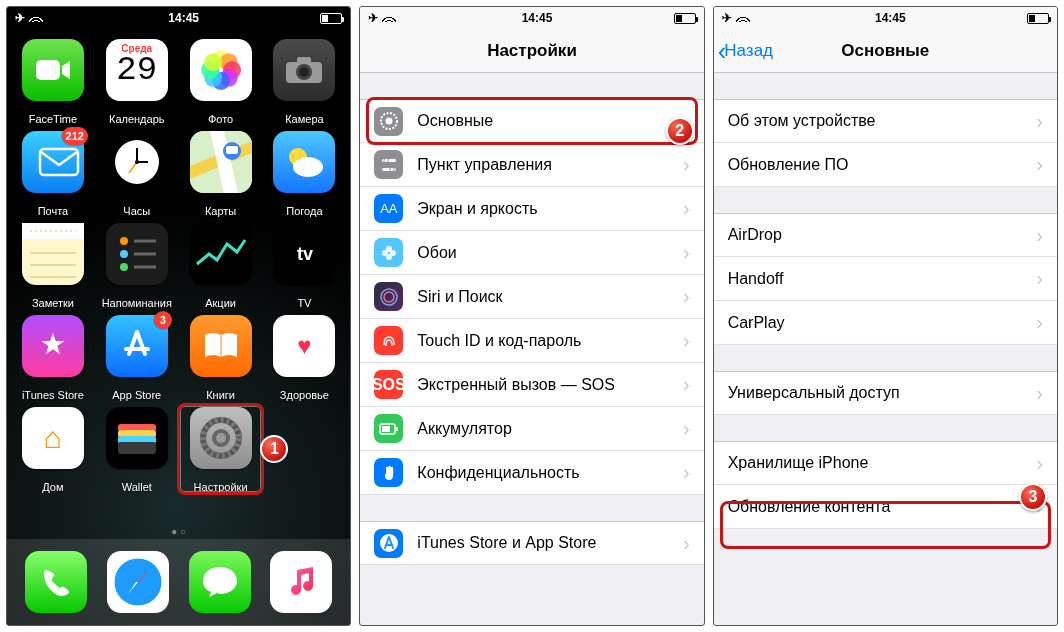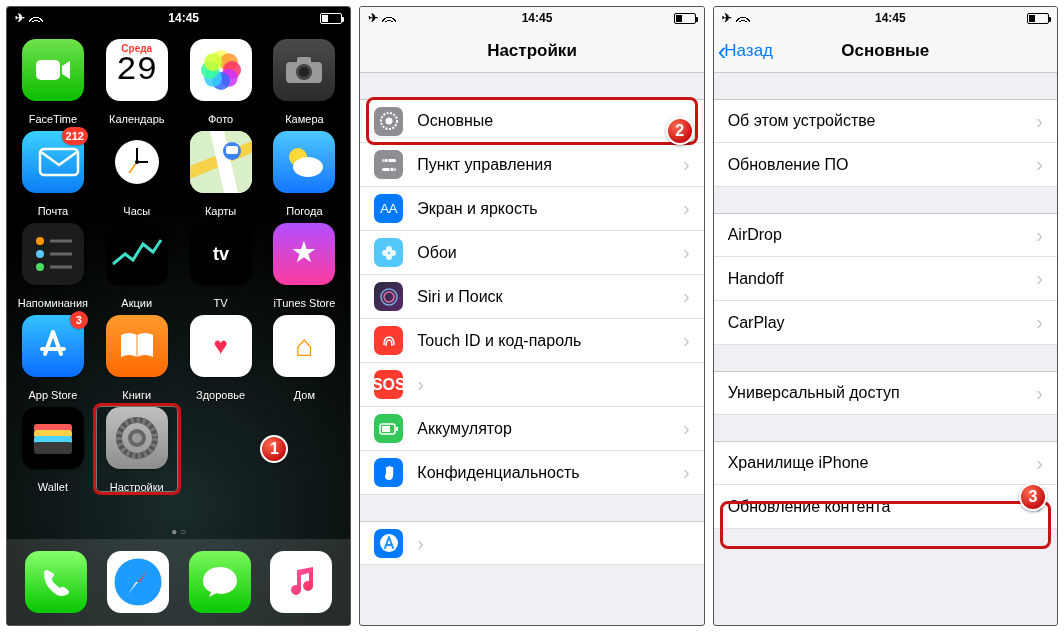--- a/index.html
+++ b/index.html
@@ -210,20 +210,32 @@
         <div class="ic bg-weather">
             <svg width="44" height="38" viewBox="0 0 44 38">
               <circle cx="16" cy="14" r="9" fill="#ffd93b"></circle>
               <ellipse cx="26" cy="24" rx="15" ry="10" fill="#fff"></ellipse>
             </svg>
           </div>
         <div class="lbl">Погода</div>
       </div>
 
       <div class="app">
+        <div class="ic bg-notes">
+            <svg width="62" height="62" viewBox="0 0 62 62">
+              <rect width="62" height="16" fill="#fff"></rect>
+              <line x1="8" y1="8" x2="54" y2="8" stroke="#d4c87a" stroke-dasharray="2 3"></line>
+              <line x1="8" y1="30" x2="54" y2="30" stroke="#cdbf70"></line>
+              <line x1="8" y1="42" x2="54" y2="42" stroke="#cdbf70"></line>
+              <line x1="8" y1="54" x2="54" y2="54" stroke="#cdbf70"></line>
+            </svg>
+          </div>
+        <div class="lbl">Заметки</div>
+      </div>
+      <div class="app">
         <div class="ic bg-rem">
             <svg width="50" height="50" viewBox="0 0 50 50">
               <circle cx="12" cy="12" r="4" fill="#ff9500"></circle>
               <circle cx="12" cy="25" r="4" fill="#5ac8fa"></circle>
               <circle cx="12" cy="38" r="4" fill="#4cd964"></circle>
               <line x1="22" y1="12" x2="44" y2="12" stroke="#666" stroke-width="3"></line>
               <line x1="22" y1="25" x2="44" y2="25" stroke="#666" stroke-width="3"></line>
               <line x1="22" y1="38" x2="44" y2="38" stroke="#666" stroke-width="3"></line>
             </svg>
           </div>
@@ -430,20 +442,21 @@
               <path d="M7 15 Q7 9 10 9 Q13 9 13 15" fill="none" stroke="#fff" stroke-width="1.5"></path>
             </svg>
           </div>
           <div class="text">Touch ID и код-пароль</div>
           <div class="chevron">›</div>
         </div>
         <div class="cell">
           <div class="icon li-sos">
             <span>SOS</span>
           </div>
+          <div class="text">Экстренный вызов — SOS</div>
           <div class="chevron">›</div>
         </div>
         <div class="cell">
           <div class="icon li-green">
             <svg width="20" height="12" viewBox="0 0 20 12">
               <rect x="1" y="1" width="15" height="10" rx="2" fill="none" stroke="#fff" stroke-width="1.5"></rect>
               <rect x="17" y="4" width="2" height="4" fill="#fff"></rect>
               <rect x="3" y="3" width="8" height="6" fill="#fff"></rect>
             </svg>
           </div>
@@ -462,20 +475,21 @@
       </div>
     <div class="group-gap"></div>
     <div id="group2b">
         <div class="cell">
           <div class="icon li-blue">
             <svg width="20" height="20" viewBox="0 0 20 20">
               <circle cx="10" cy="10" r="9" fill="#fff"></circle>
               <path d="M10 4 L6 15 M10 4 L14 15 M6.8 12 H13.2" stroke="#1e90ff" stroke-width="2" stroke-linecap="round"></path>
             </svg>
           </div>
+          <div class="text">iTunes Store и App Store</div>
           <div class="chevron">›</div>
         </div>
       </div>
     <div class="hlrow" style="left:6px; right:6px; top:24px; height:48px;"></div>
     <div class="callout" style="right:10px; top:44px;">2</div>
   </div>
 </div>
 
 <div class="phone">
   <div class="status light">

